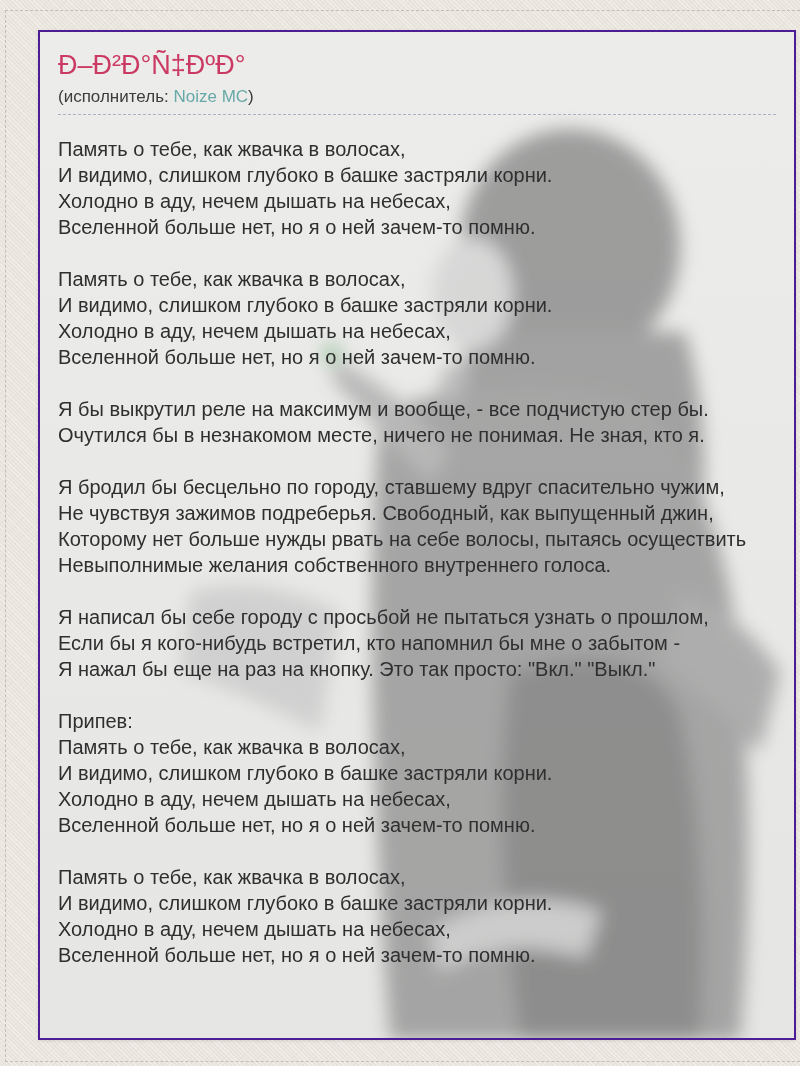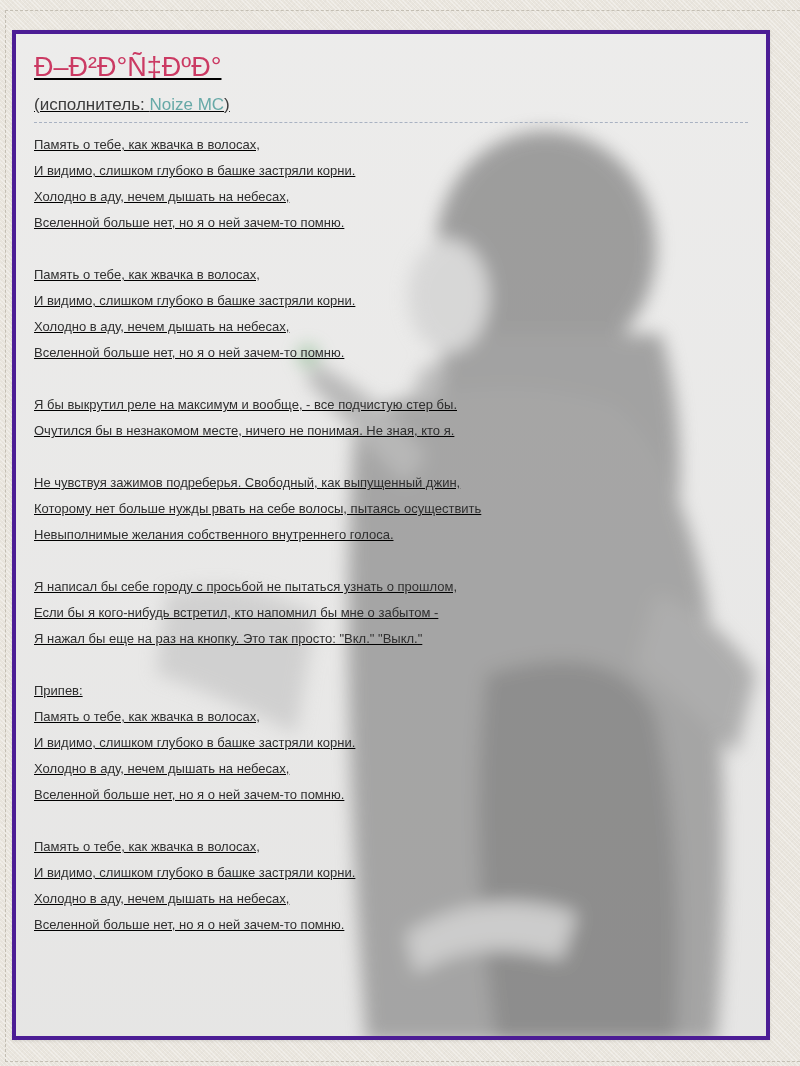--- a/index.html
+++ b/index.html
@@ -22,27 +22,26 @@
   }
   .outer-dashed{
     position:absolute;
     left:5px; top:10px; right:-10px; bottom:4px;
     border:1px dashed #c3beb3;
     border-right:none;
     pointer-events:none;
   }
   .card{
     position:absolute;
-    left:12px; top:30px;
+    left:38px; top:30px;
     width:758px; height:1010px;
     background:var(--card-background);
-    border:4px solid #4c1d95;
+    border:2px solid #4c1d95;
     box-shadow:0 1px 3px rgba(0,0,0,0.10);
     overflow:hidden;
-    text-decoration:underline;
   }
   .photo-bg{
     position:absolute;
     left:0; top:0; width:756px; height:1008px;
     pointer-events:none;
   }
   .card-content{
     position:relative;
     padding:12px 18px 20px 18px;
   }
@@ -50,32 +49,32 @@
     font-size:27px;
     font-weight:400;
     color:var(--title);
     line-height:34px;
     margin-top:4px;
   }
   .artist-row{
     font-size:17px;
     color:#3c3c3c;
     line-height:22px;
-    margin-top:10px;
+    margin-top:4px;
     padding-bottom:6px;
     border-bottom:1px dashed var(--separator);
   }
   .artist-link{
     color:var(--artist-link);
     text-decoration:none;
     cursor:pointer;
   }
   .lyrics{
-    margin-top:9px;
-    font-size:13px;
+    margin-top:21px;
+    font-size:20px;
     line-height:26px;
     color:var(--body-text);
   }
   .stanza{margin-bottom:26px;}
   .stanza:last-child{margin-bottom:0;}
   .lyric-line{white-space:nowrap;}
 </style>
 </head>
 <body>
 
@@ -125,20 +124,21 @@
           <div class="lyric-line">Память о тебе, как жвачка в волосах,</div>
           <div class="lyric-line">И видимо, слишком глубоко в башке застряли корни.</div>
           <div class="lyric-line">Холодно в аду, нечем дышать на небесах,</div>
           <div class="lyric-line">Вселенной больше нет, но я о ней зачем-то помню.</div>
         </div>
         <div class="stanza">
           <div class="lyric-line">Я бы выкрутил реле на максимум и вообще, - все подчистую стер бы.</div>
           <div class="lyric-line">Очутился бы в незнакомом месте, ничего не понимая. Не зная, кто я.</div>
         </div>
         <div class="stanza">
+          <div class="lyric-line">Я бродил бы бесцельно по городу, ставшему вдруг спасительно чужим,</div>
           <div class="lyric-line">Не чувствуя зажимов подреберья. Свободный, как выпущенный джин,</div>
           <div class="lyric-line">Которому нет больше нужды рвать на себе волосы, пытаясь осуществить</div>
           <div class="lyric-line">Невыполнимые желания собственного внутреннего голоса.</div>
         </div>
         <div class="stanza">
           <div class="lyric-line">Я написал бы себе городу с просьбой не пытаться узнать о прошлом,</div>
           <div class="lyric-line">Если бы я кого-нибудь встретил, кто напомнил бы мне о забытом -</div>
           <div class="lyric-line">Я нажал бы еще на раз на кнопку. Это так просто: "Вкл." "Выкл."</div>
         </div>
         <div class="stanza">

